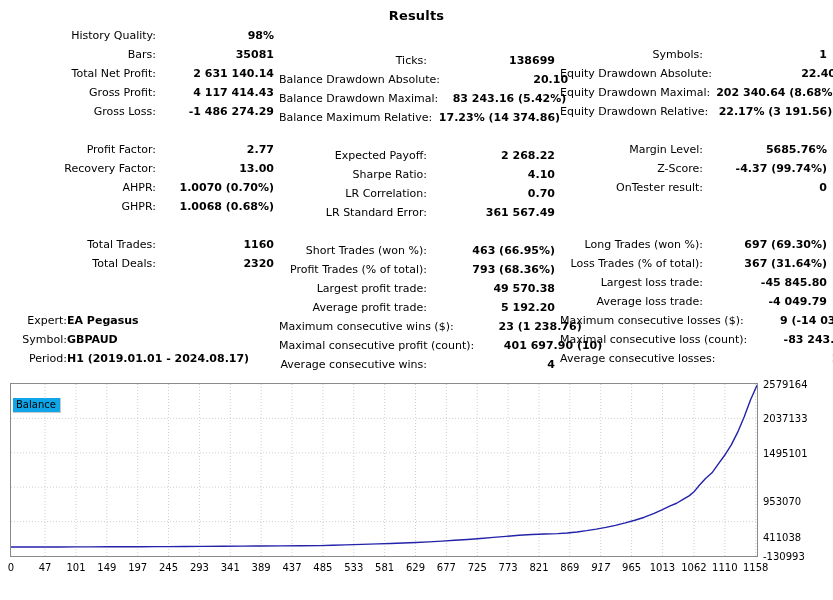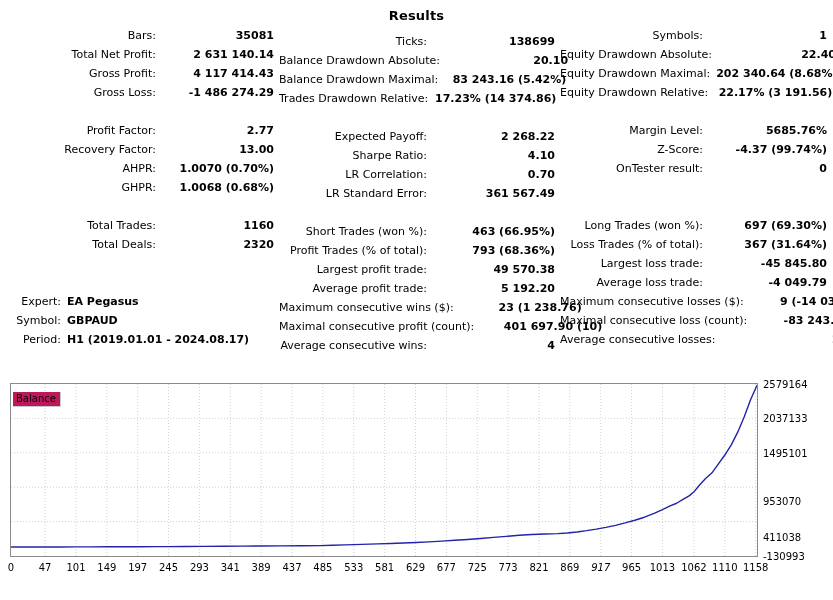--- a/index.html
+++ b/index.html
@@ -81,21 +81,20 @@
   .col-b .val { width: 122px; padding-right: 5px; margin-top: 11px; }
   .col-c .val { width: 118px; padding-right: 6px; }
 
   .gap-row { height: 19px; }
 
   
   .info-lbl {
     flex: 1 1 auto;
     text-align: right;
     font-size: 11px;
-    padding-right: 6px;
     white-space: nowrap;
   }
   .info-val {
     flex: 0 0 auto;
     width: 212px;
     text-align: left;
     font-size: 11px;
     font-weight: bold;
     white-space: nowrap;
   }
@@ -114,24 +113,24 @@
     left: 0; top: 0;
     width: 748px;
     height: 174px;
     border: 1px solid #8a8a8a;
     box-sizing: border-box;
     background: #ffffff;
   }
   .chart-legend {
     position: absolute;
     left: 3px;
-    top: 9px;
+    top: 15px;
     padding: 1px 4px 1px 3px;
     font-size: 10px;
-    background: #be185d;
+    background: #0ea5e9;
     border: 1px solid #c8c8c8;
     border-left: none;
     border-top: none;
     z-index: 4;
     line-height: 12px;
   }
   .chart-svg {
     position: absolute;
     left: 1px;
     top: 1px;
@@ -173,20 +172,34 @@
 
 <div id="report">
 
   <div class="report-title">Results</div>
 
   <div class="stats">
 
     <div class="stat-block">
       <div class="stat-row">
         <div class="cell col-a">
+          <span class="lbl">History Quality:</span>
+          <span class="val">98%</span>
+        </div>
+        <div class="cell col-b">
+          <span class="lbl"></span>
+          <span class="val"></span>
+        </div>
+        <div class="cell col-c">
+          <span class="lbl"></span>
+          <span class="val"></span>
+        </div>
+      </div>
+      <div class="stat-row">
+        <div class="cell col-a">
           <span class="lbl">Bars:</span>
           <span class="val">35081</span>
         </div>
         <div class="cell col-b">
           <span class="lbl">Ticks:</span>
           <span class="val">138699</span>
         </div>
         <div class="cell col-c">
           <span class="lbl">Symbols:</span>
           <span class="val">1</span>
@@ -219,21 +232,21 @@
           <span class="lbl">Equity Drawdown Maximal:</span>
           <span class="val">202 340.64 (8.68%)</span>
         </div>
       </div>
       <div class="stat-row">
         <div class="cell col-a">
           <span class="lbl">Gross Loss:</span>
           <span class="val">-1 486 274.29</span>
         </div>
         <div class="cell col-b">
-          <span class="lbl">Trades Drawdown Relative:</span>
+          <span class="lbl">Balance Maximum Relative:</span>
           <span class="val">17.23% (14 374.86)</span>
         </div>
         <div class="cell col-c">
           <span class="lbl">Equity Drawdown Relative:</span>
           <span class="val">22.17% (3 191.56)</span>
         </div>
       </div>
     </div>
 
     <div class="gap-row"></div>

